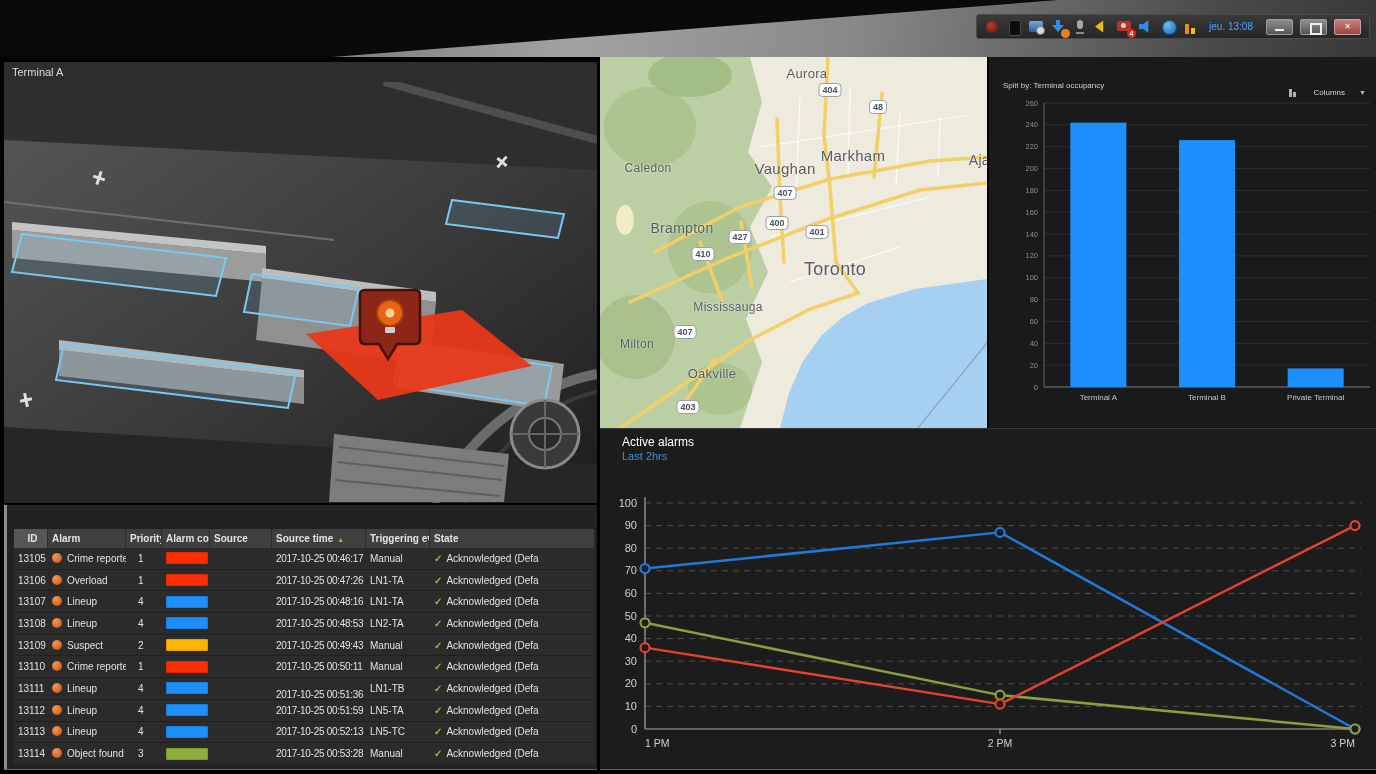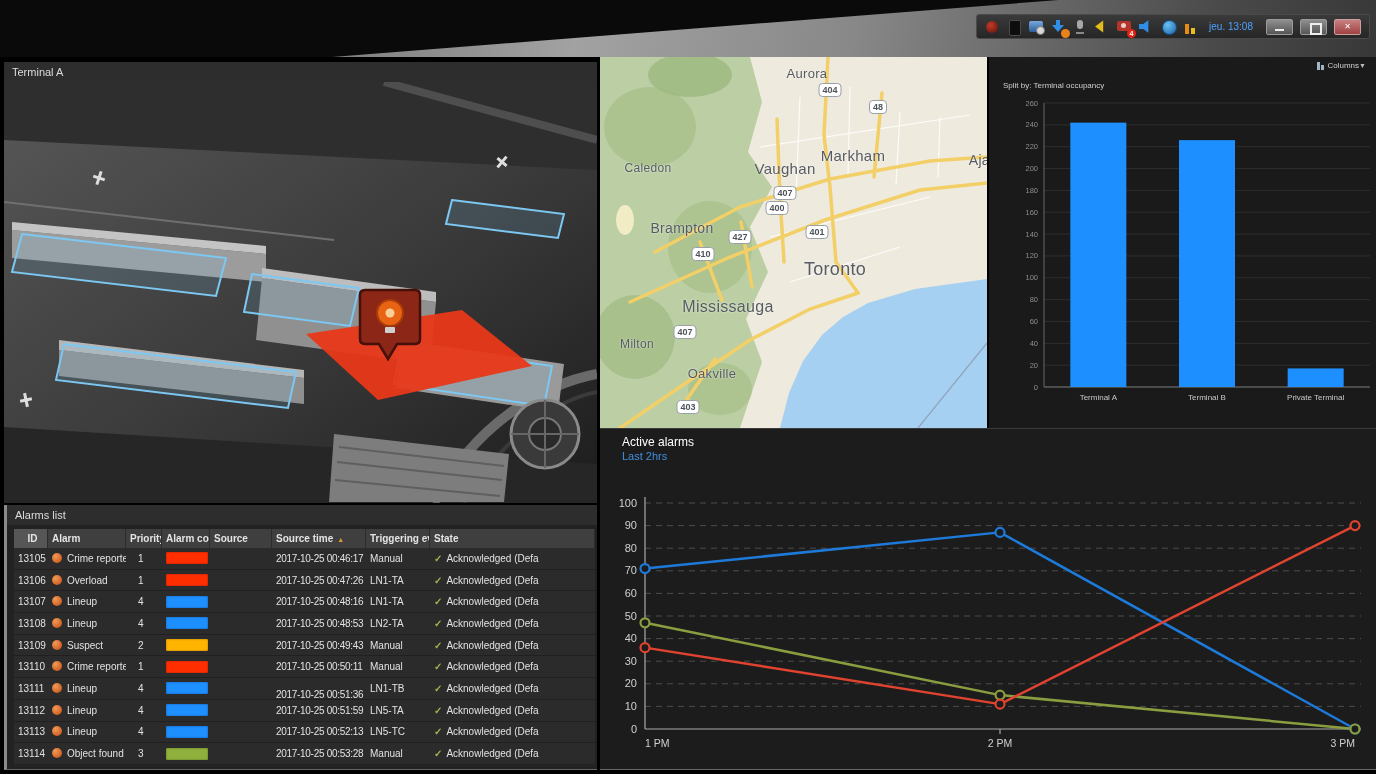--- a/index.html
+++ b/index.html
@@ -86,21 +86,21 @@
   
   #map-panel { position:absolute; left:600px; top:57px; width:387px; height:371px; overflow:hidden; background:#efeade; }
   .map-label { position:absolute; transform:translate(-50%,-50%); color:#565b61; letter-spacing:.3px; white-space:nowrap;
                text-shadow:0 0 2px rgba(255,255,255,.8); }
   .road-badge { position:absolute; transform:translate(-50%,-50%); background:#fff; border:1px solid #98a0a8;
                border-radius:4px; color:#4d535a; font-size:9px; font-weight:bold; padding:0px 3px; line-height:12px; }
 
   
   #bar-panel { position:absolute; left:989px; top:57px; width:387px; height:371px; background:#1a1a1a; }
   #bar-title { position:absolute; left:14px; top:24px; font-size:8px; color:#cfcfcf; }
-  #bar-view { position:absolute; right:10px; top:4px; font-size:8px; color:#cfcfcf; display:flex; align-items:center; gap:0; }
+  #bar-view { position:absolute; right:10px; top:31px; font-size:8px; color:#cfcfcf; display:flex; align-items:center; gap:14px; }
   .mini-chart-icon { display:inline-block; width:10px; height:8px; position:relative; }
   .mini-chart-icon::before { content:""; position:absolute; left:0; bottom:0; width:3px; height:8px; background:#9fb5c8; }
   .mini-chart-icon::after  { content:""; position:absolute; left:4px; bottom:0; width:3px; height:5px; background:#9fb5c8; }
   .caret { font-size:7px; color:#bbb; }
 
   
   #line-panel { position:absolute; left:600px; top:428px; width:776px; height:342px; background:#1c1c1c;
                 border-top:1px solid #3a3a3a; border-bottom:1px solid #666; }
   #line-title { position:absolute; left:22px; top:6px; font-size:12px; color:#fff; }
   #line-sub   { position:absolute; left:22px; top:21px; font-size:11px; color:#3f8fde; }
@@ -203,21 +203,20 @@
       <g>
         <path d="M361 208 L411 208 Q416 208 416 213 L416 257 Q416 262 411 262 L393 262 L384 277 L375 262 L361 262 Q356 262 356 257 L356 213 Q356 208 361 208 Z" fill="#8c2718" stroke="#45100a" stroke-width="2.5"></path>
         <circle cx="386" cy="231" r="13" fill="#e86414" stroke="#a83c06" stroke-width="2"></circle>
         <circle cx="386" cy="231" r="4.5" fill="#f8cf9a"></circle>
         <rect x="381" y="245" width="10" height="6" fill="#cfcfcf" rx="1"></rect>
       </g>
     </svg>
   </div>
 
   <div id="alarms-panel">
-    <div class="panel-hd">Alarms list</div>
     <div id="alarm-table">
       <div class="thead" id="alarm-thead">
           <div class="th th-id">ID</div>
           <div class="th">Alarm</div>
           <div class="th">Priority</div>
           <div class="th">Alarm color</div>
           <div class="th">Source</div>
           <div class="th">Source time<span class="sort-arrow">▲</span></div>
           <div class="th">Triggering event</div>
           <div class="th">State</div>
@@ -365,27 +364,27 @@
       </g>
     </svg>
     <div id="map-labels">
         <span class="map-label" style="left: 207px; top: 16px; font-size: 13px;">Aurora</span>
         <span class="map-label" style="left: 48px; top: 111px; font-size: 12px;">Caledon</span>
         <span class="map-label" style="left: 185px; top: 111px; font-size: 15px;">Vaughan</span>
         <span class="map-label" style="left: 253px; top: 98px; font-size: 15px;">Markham</span>
         <span class="map-label" style="left: 383px; top: 103px; font-size: 14px;">Ajax</span>
         <span class="map-label" style="left: 82px; top: 171px; font-size: 14px;">Brampton</span>
         <span class="map-label" style="left: 235px; top: 212px; font-size: 18px;">Toronto</span>
-        <span class="map-label" style="left: 128px; top: 250px; font-size: 16px;">Mississauga</span>
+        <span class="map-label" style="left: 128px; top: 250px; font-size: 12px;">Mississauga</span>
         <span class="map-label" style="left: 37px; top: 287px; font-size: 12px;">Milton</span>
         <span class="map-label" style="left: 112px; top: 316px; font-size: 13px;">Oakville</span>
         <span class="road-badge" style="left: 230px; top: 33px;">404</span>
         <span class="road-badge" style="left: 278px; top: 50px;">48</span>
         <span class="road-badge" style="left: 185px; top: 136px;">407</span>
-        <span class="road-badge" style="left: 177px; top: 151px;">400</span>
+        <span class="road-badge" style="left: 177px; top: 166px;">400</span>
         <span class="road-badge" style="left: 217px; top: 163px; margin-top: 12px;">401</span>
         <span class="road-badge" style="left: 140px; top: 180px;">427</span>
         <span class="road-badge" style="left: 103px; top: 197px;">410</span>
         <span class="road-badge" style="left: 85px; top: 275px;">407</span>
         <span class="road-badge" style="left: 88px; top: 350px;">403</span>
       </div>
   </div>
 
   <div id="bar-panel">
     <div id="bar-title">Split by: Terminal occupancy</div>

